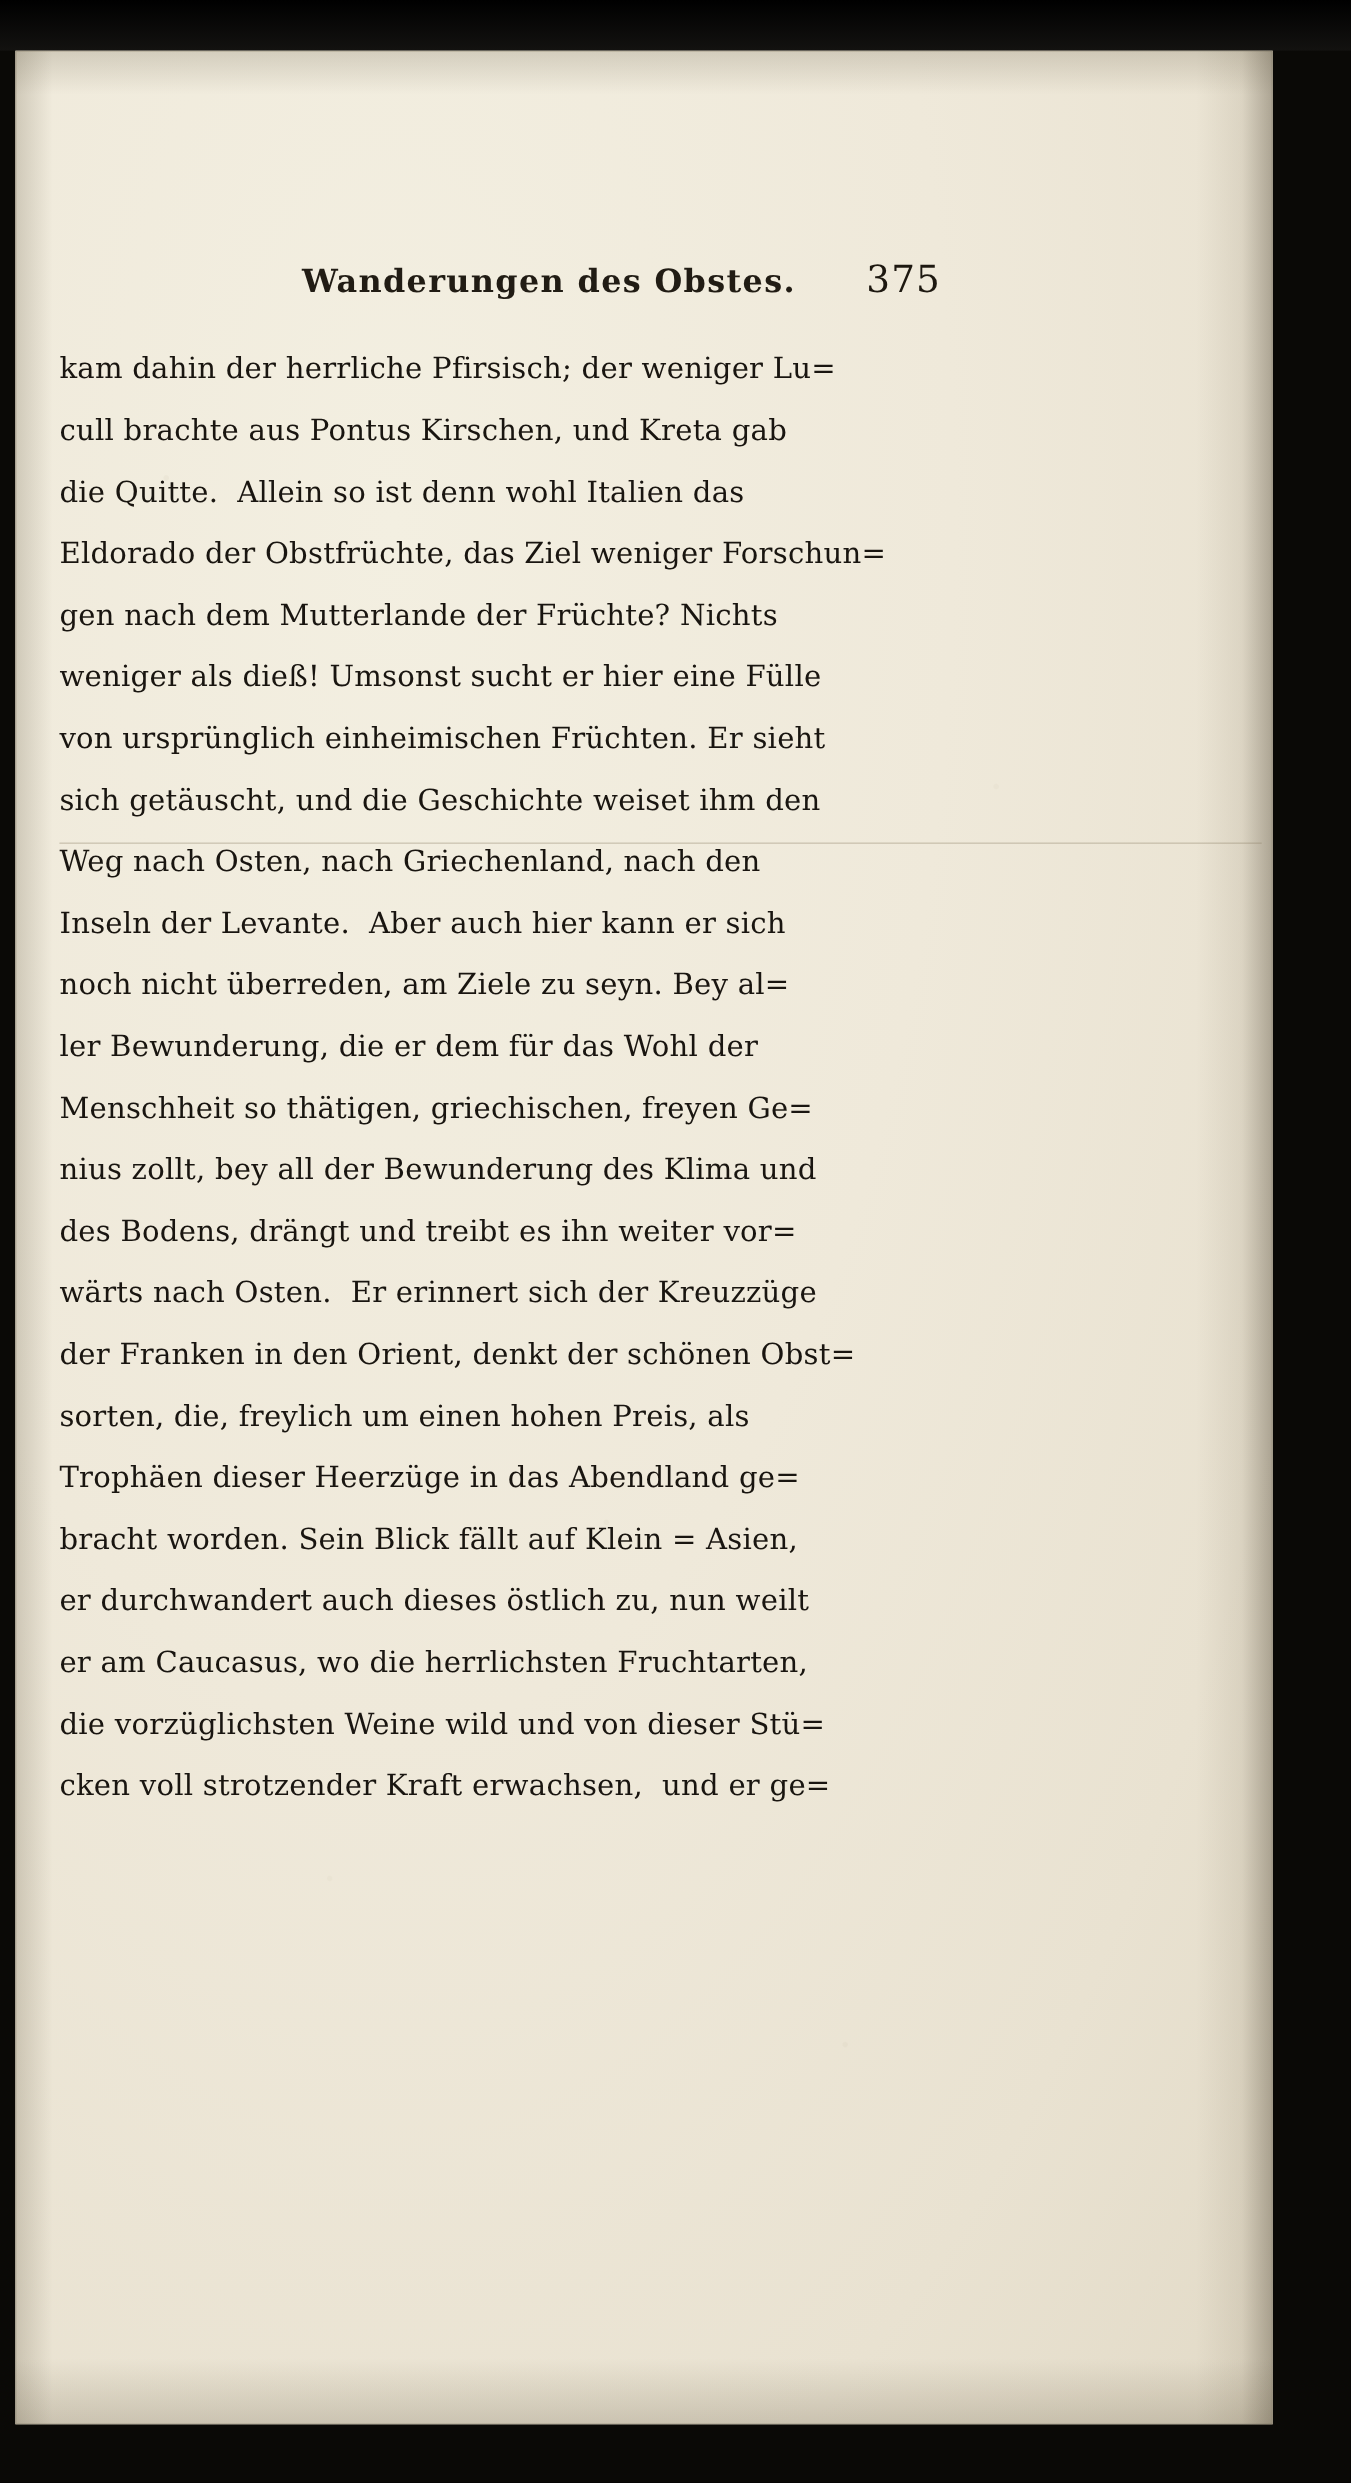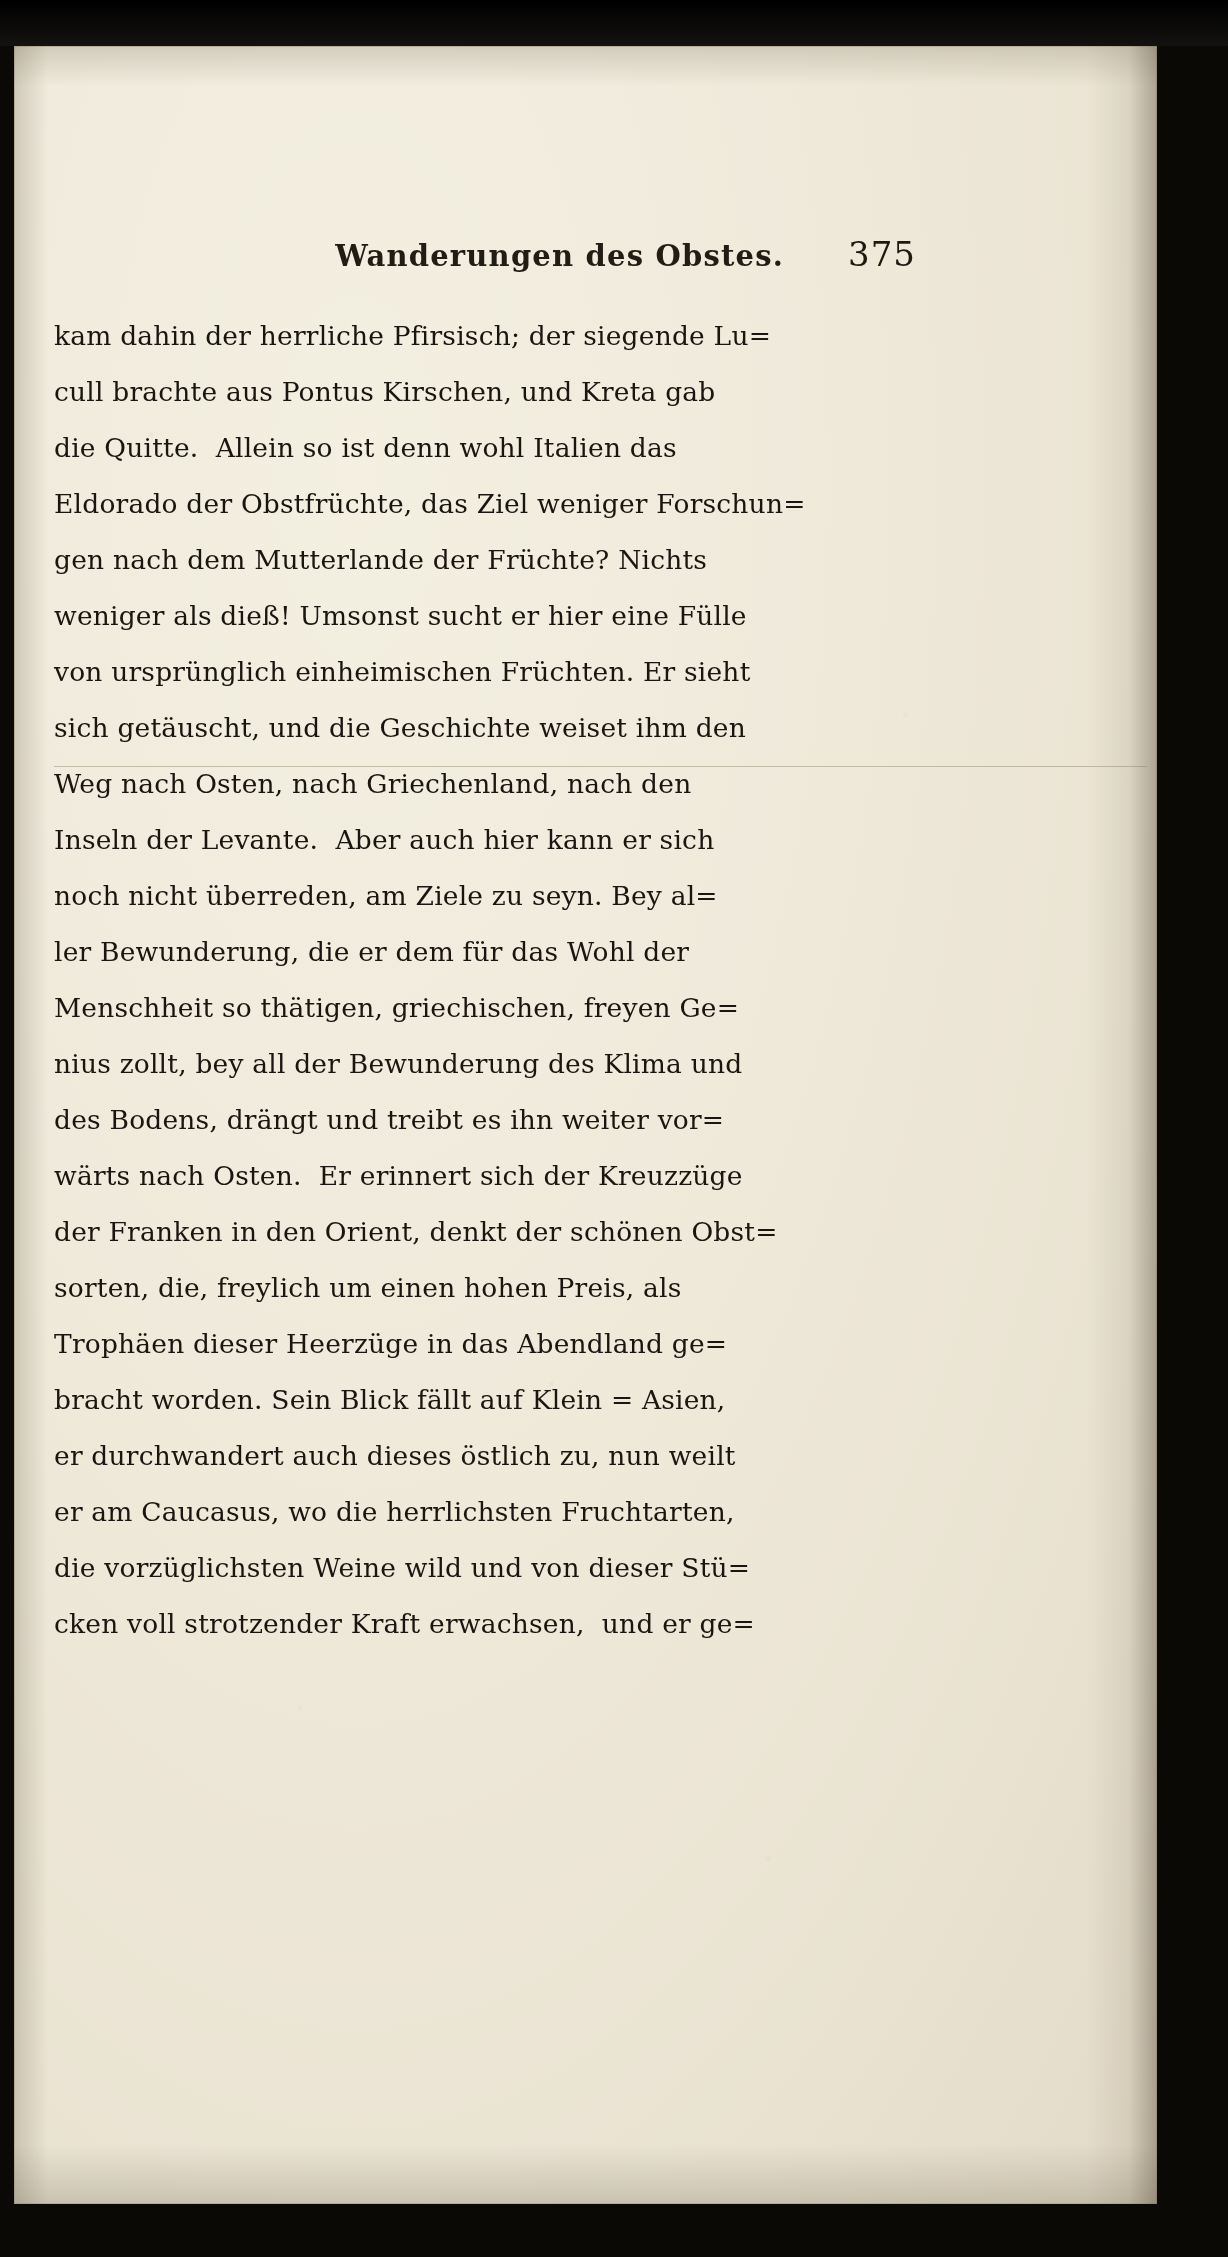--- a/index.html
+++ b/index.html
@@ -92,21 +92,21 @@
   #text-block {
     position: absolute;
     left: 40px;
     top: 188px;
     width: 870px;
   }
 
   #running-head {
     display: flex;
     align-items: baseline;
-    justify-content: flex-end;
+    justify-content: center;
     padding: 0 8px 0 160px;
     margin-bottom: 34px;
   }
   #running-head .head-title {
     font-family: "DejaVu Serif", serif;
     font-size: 29px;
     font-weight: bold;
     letter-spacing: 1.2px;
     color: #211c14;
   }
@@ -156,21 +156,21 @@
     <div id="page-crease"></div>
 
     <div id="text-block">
 
       <div id="running-head">
         <span class="head-title">Wanderungen des Obstes.</span>
         <span class="head-folio">375</span>
       </div>
 
       <div id="body-text">
-        <div class="body-line">kam dahin der herrliche Pfirsisch; der siegende Lu=</div>
+        <div class="body-line">kam dahin der herrliche Pfirsisch; der weniger Lu=</div>
         <div class="body-line">cull brachte aus Pontus Kirschen, und Kreta gab</div>
         <div class="body-line">die Quitte.  Allein so ist denn wohl Italien das</div>
         <div class="body-line">Eldorado der Obstfrüchte, das Ziel weniger Forschun=</div>
         <div class="body-line">gen nach dem Mutterlande der Früchte? Nichts</div>
         <div class="body-line">weniger als dieß! Umsonst sucht er hier eine Fülle</div>
         <div class="body-line">von ursprünglich einheimischen Früchten. Er sieht</div>
         <div class="body-line">sich getäuscht, und die Geschichte weiset ihm den</div>
         <div class="body-line">Weg nach Osten, nach Griechenland, nach den</div>
         <div class="body-line">Inseln der Levante.  Aber auch hier kann er sich</div>
         <div class="body-line">noch nicht überreden, am Ziele zu seyn. Bey al=</div>

